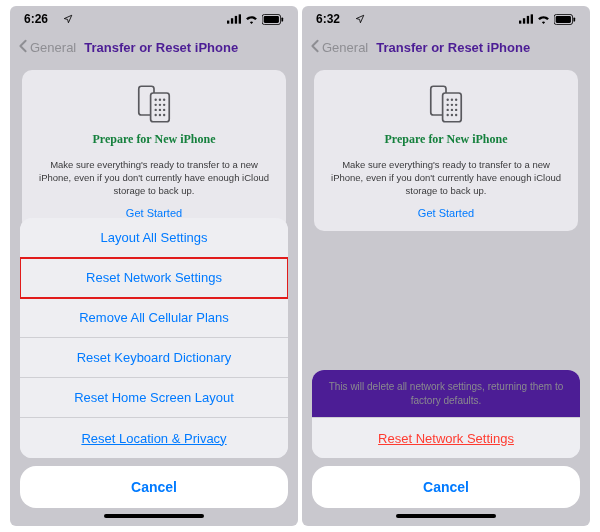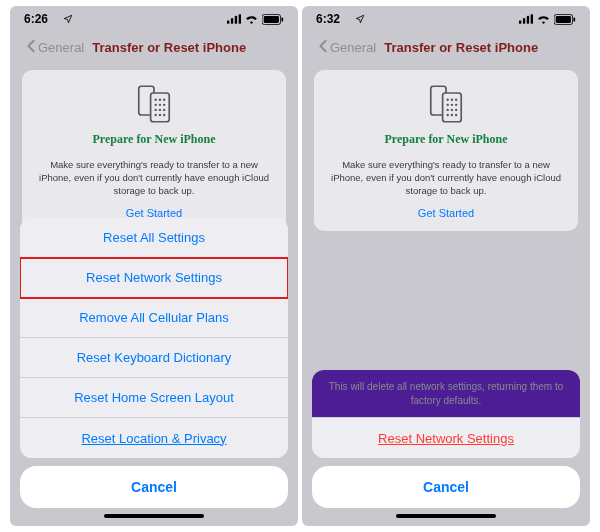--- a/index.html
+++ b/index.html
@@ -38,34 +38,34 @@
     color: #000;
   }
   .status-left { display: flex; align-items: center; gap: 15px; }
   .status-right { display: flex; align-items: center; gap: 4px; }
   .status-right svg, .status-left svg { display: block; }
   
   .nav-bar {
     height: 30px;
     display: flex;
     align-items: center;
-    padding: 0 16px;
+    padding: 0 8px;
     gap: 2px;
   }
   .nav-back {
     display: flex;
     align-items: center;
     color: #8e8e93;
     font-size: 13px;
     gap: 2px;
   }
   .nav-title {
     font-size: 13px;
     font-weight: 600;
-    color: #7f1d1d;
+    color: #4c1d95;
     margin-left: 6px;
   }
   
   .card {
     margin: 8px 12px 0 12px;
     background: #e9e8ed;
     border-radius: 10px;
     padding: 14px 14px 12px 14px;
     text-align: center;
   }
@@ -230,21 +230,21 @@
           </g>
         </svg>
       </div>
       <div class="card-title">Prepare for New iPhone</div>
       <div class="card-desc">Make sure everything's ready to transfer to a new iPhone, even if you don't currently have enough iCloud storage to back up.</div>
       <div class="card-link">Get Started</div>
     </div>
 
     <div class="sheet-overlay">
       <div class="sheet-group">
-        <div class="sheet-item">Reset All Settings</div>
+        <div class="sheet-item">Layout All Settings</div>
         <div class="sheet-item highlight">Reset Network Settings</div>
         <div class="sheet-item">Remove All Cellular Plans</div>
         <div class="sheet-item">Reset Keyboard Dictionary</div>
         <div class="sheet-item">Reset Home Screen Layout</div>
         <div class="sheet-item">Reset Location &amp; Privacy</div>
       </div>
       <div class="cancel-btn">Cancel</div>
       <div class="home-indicator"></div>
     </div>
   </div>

